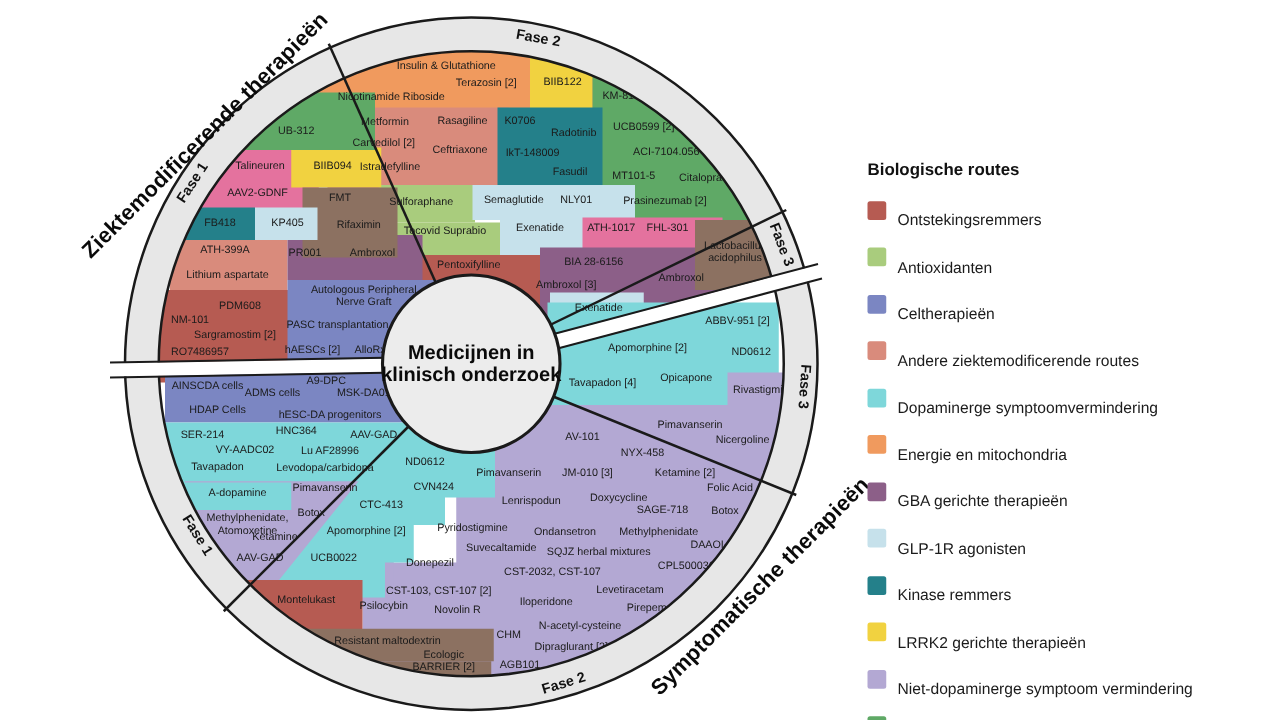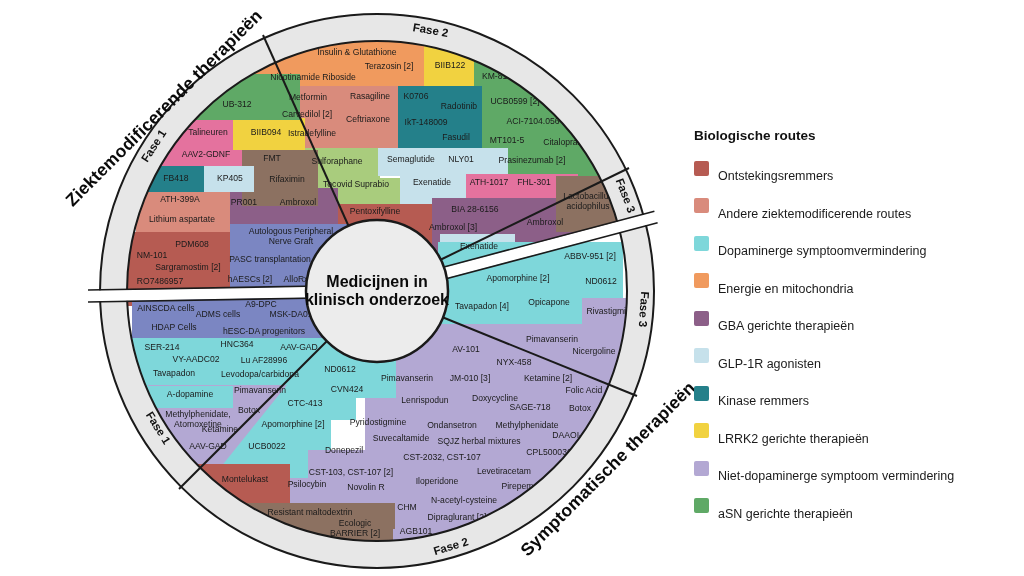--- a/index.html
+++ b/index.html
@@ -223,20 +223,28 @@
   </svg>
 
   <div id="legend">
     <h3>Biologische routes</h3>
     <div id="legend-items">
         <div class="lg-row">
           <span class="lg-swatch" style="background: rgb(182, 91, 82);"></span>
           <span class="lg-label">Ontstekingsremmers</span>
         </div>
         <div class="lg-row">
+          <span class="lg-swatch" style="background: rgb(169, 204, 125);"></span>
+          <span class="lg-label">Antioxidanten</span>
+        </div>
+        <div class="lg-row">
+          <span class="lg-swatch" style="background: rgb(123, 134, 194);"></span>
+          <span class="lg-label">Celtherapieën</span>
+        </div>
+        <div class="lg-row">
           <span class="lg-swatch" style="background: rgb(217, 139, 124);"></span>
           <span class="lg-label">Andere ziektemodificerende routes</span>
         </div>
         <div class="lg-row">
           <span class="lg-swatch" style="background: rgb(126, 215, 218);"></span>
           <span class="lg-label">Dopaminerge symptoomvermindering</span>
         </div>
         <div class="lg-row">
           <span class="lg-swatch" style="background: rgb(240, 154, 94);"></span>
           <span class="lg-label">Energie en mitochondria</span>

